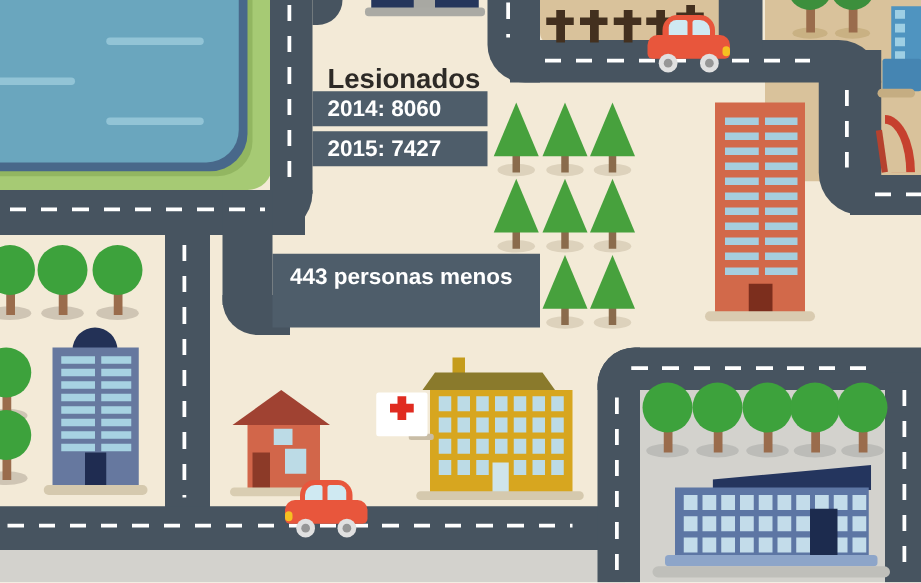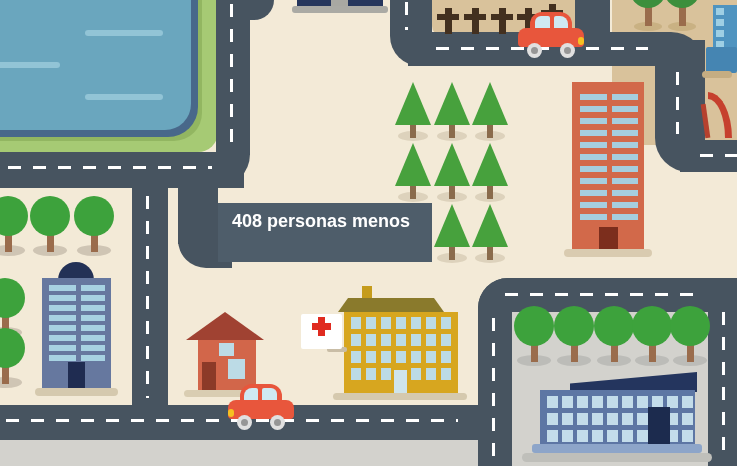--- a/index.html
+++ b/index.html
@@ -360,16 +360,19 @@
   <div class="car" style="left:228px;top:384px;transform:scaleX(-1);">
     <div class="cab"></div>
     <div class="w1"></div>
     <div class="w2"></div>
     <div class="bod"></div>
     <div class="hl"></div>
     <div class="wh" style="left:9px;"></div>
     <div class="wh" style="left:42px;"></div>
   </div>
 
+  <div class="title" style="left:262px;top:50px;">Lesionados</div>
+  <div class="statbox" style="left:250px;top:73px;width:140px;height:28px;">2014: 8060</div>
+  <div class="statbox" style="left:250px;top:105px;width:140px;height:28px;">2015: 7427</div>
   <div class="notebox" style="left:218px;top:203px;width:214px;height:59px;">
-    <span style="position:static;display:block;">408 personas menos</span>
+    <span style="position:static;display:block;">443 personas menos</span>
   </div>
 </div>
 
 </body></html>

